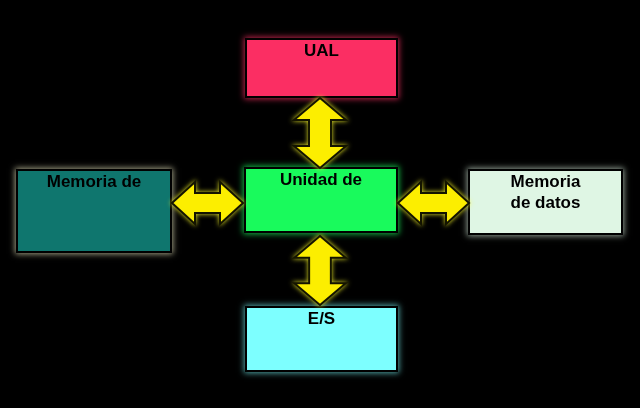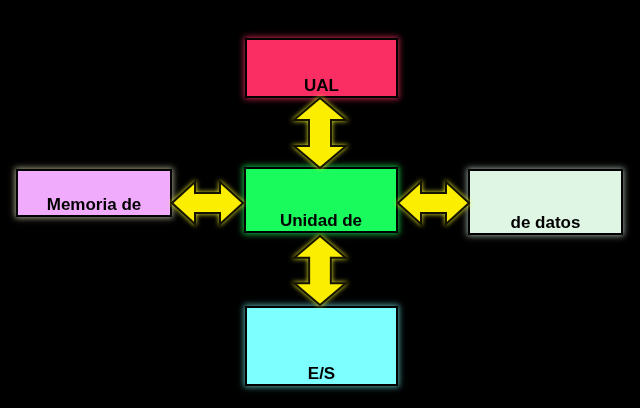--- a/index.html
+++ b/index.html
@@ -15,51 +15,51 @@
     overflow: hidden;
     font-family: "Liberation Sans", sans-serif;
   }
   .box {
     position: absolute;
     box-sizing: border-box;
     border: 2.5px solid #000;
     display: flex;
     flex-direction: column;
     align-items: center;
-    justify-content: flex-end;
+    justify-content: flex-start;
     text-align: center;
     font-weight: 700;
     font-size: 17px;
     line-height: 21px;
     color: #000;
   }
   .box span { display: block; }
 
   .box-ual {
     left: 245px; top: 38px; width: 153px; height: 60px;
     background: #FB2E63;
     box-shadow: 0 0 6px 1px rgba(251, 46, 99, 0.75);
   }
   .box-instr {
-    left: 16px; top: 169px; width: 156px; height: 48px;
-    background: #f0abfc;
+    left: 16px; top: 169px; width: 156px; height: 84px;
+    background: #0f766e;
     box-shadow: 0 0 6px 1px rgba(251, 248, 204, 0.65);
   }
   .box-control {
     left: 244px; top: 167px; width: 154px; height: 66px;
     background: #19FA5C;
     box-shadow: 0 0 6px 1px rgba(25, 250, 92, 0.75);
   }
   .box-datos {
     left: 468px; top: 169px; width: 155px; height: 66px;
     background: #DFF6E4;
     box-shadow: 0 0 6px 1px rgba(223, 246, 228, 0.65);
   }
   .box-es {
-    left: 245px; top: 306px; width: 153px; height: 80px;
+    left: 245px; top: 306px; width: 153px; height: 66px;
     background: #7DFFFF;
     box-shadow: 0 0 6px 1px rgba(125, 255, 255, 0.65);
   }
 
   .arrow {
     position: absolute;
     filter: drop-shadow(0 0 2.5px rgba(255, 255, 40, 0.9));
   }
   .arrow-v-top    { left: 287px; top: 96px;  }
   .arrow-v-bottom { left: 287px; top: 234px; }
@@ -83,20 +83,21 @@
 
   <div class="box box-instr">
     <span>Memoria de</span>
   </div>
 
   <div class="box box-control">
     <span>Unidad de</span>
   </div>
 
   <div class="box box-datos">
+    <span>Memoria</span>
     <span>de datos</span>
   </div>
 
   <div class="box box-es">
     <span>E/S</span>
   </div>
 
   <svg class="arrow arrow-v-top" width="66" height="74" viewBox="0 0 66 74">
     <polygon points="33,2 59,24 44,24 44,50 59,50 33,72 7,50 22,50 22,24 7,24"></polygon>
   </svg>

